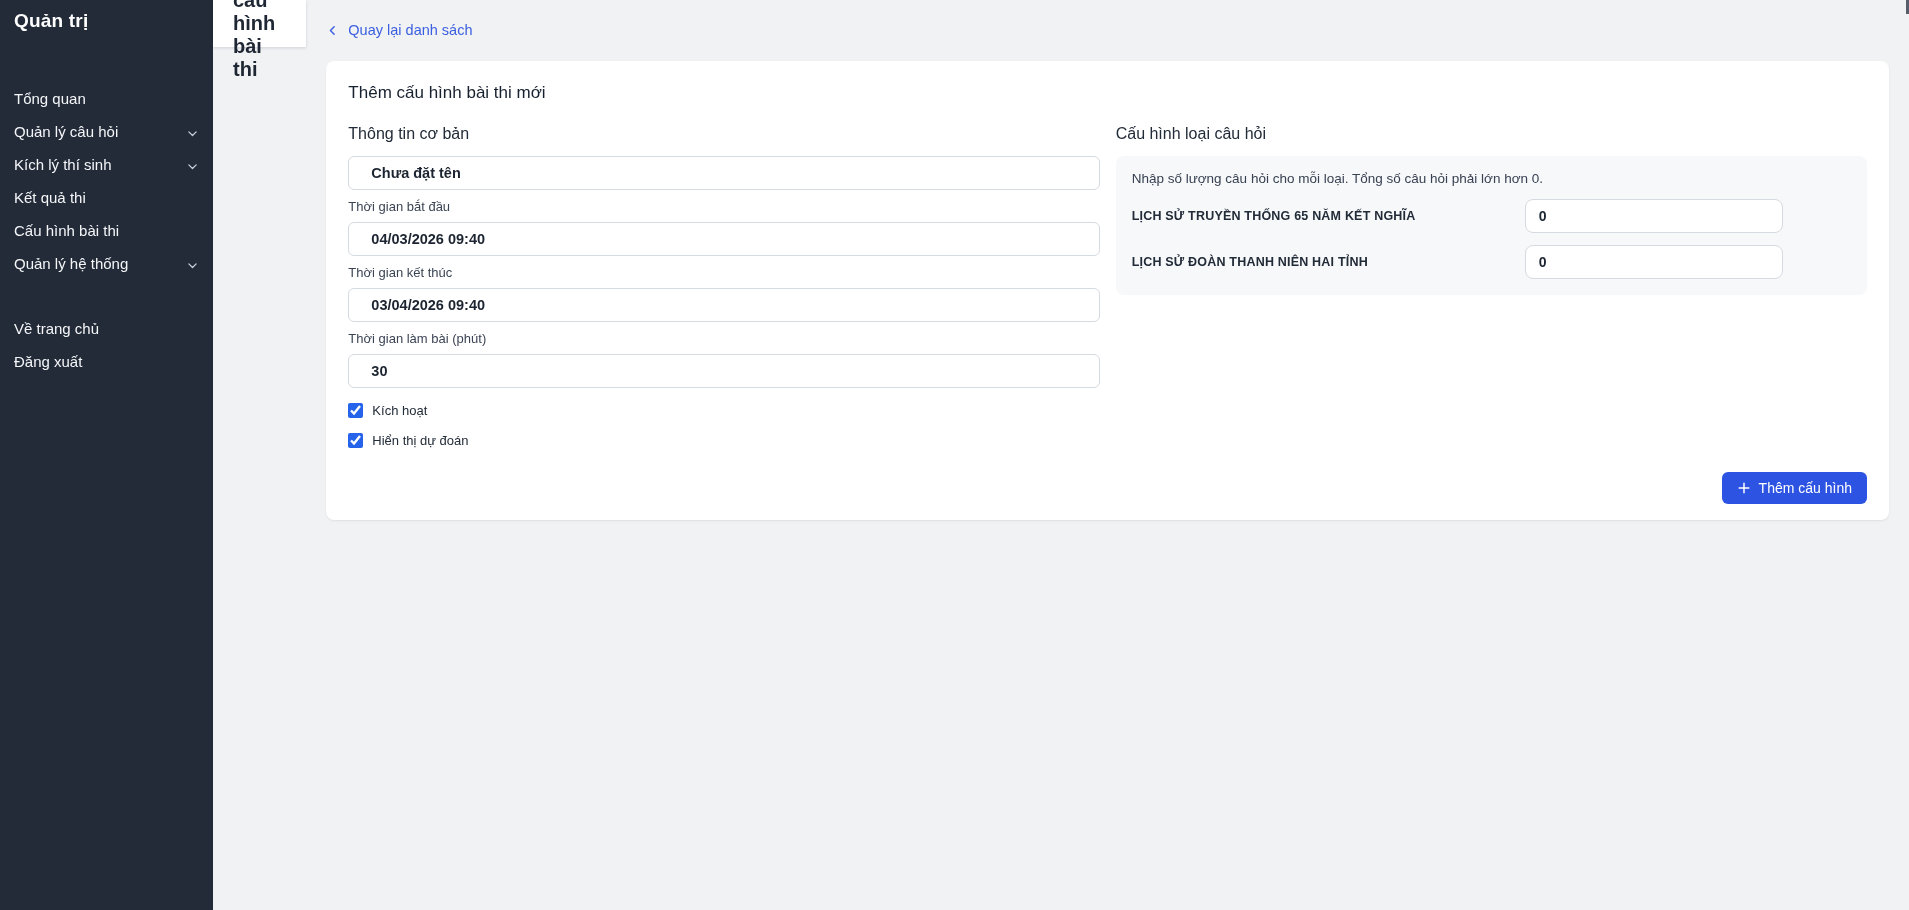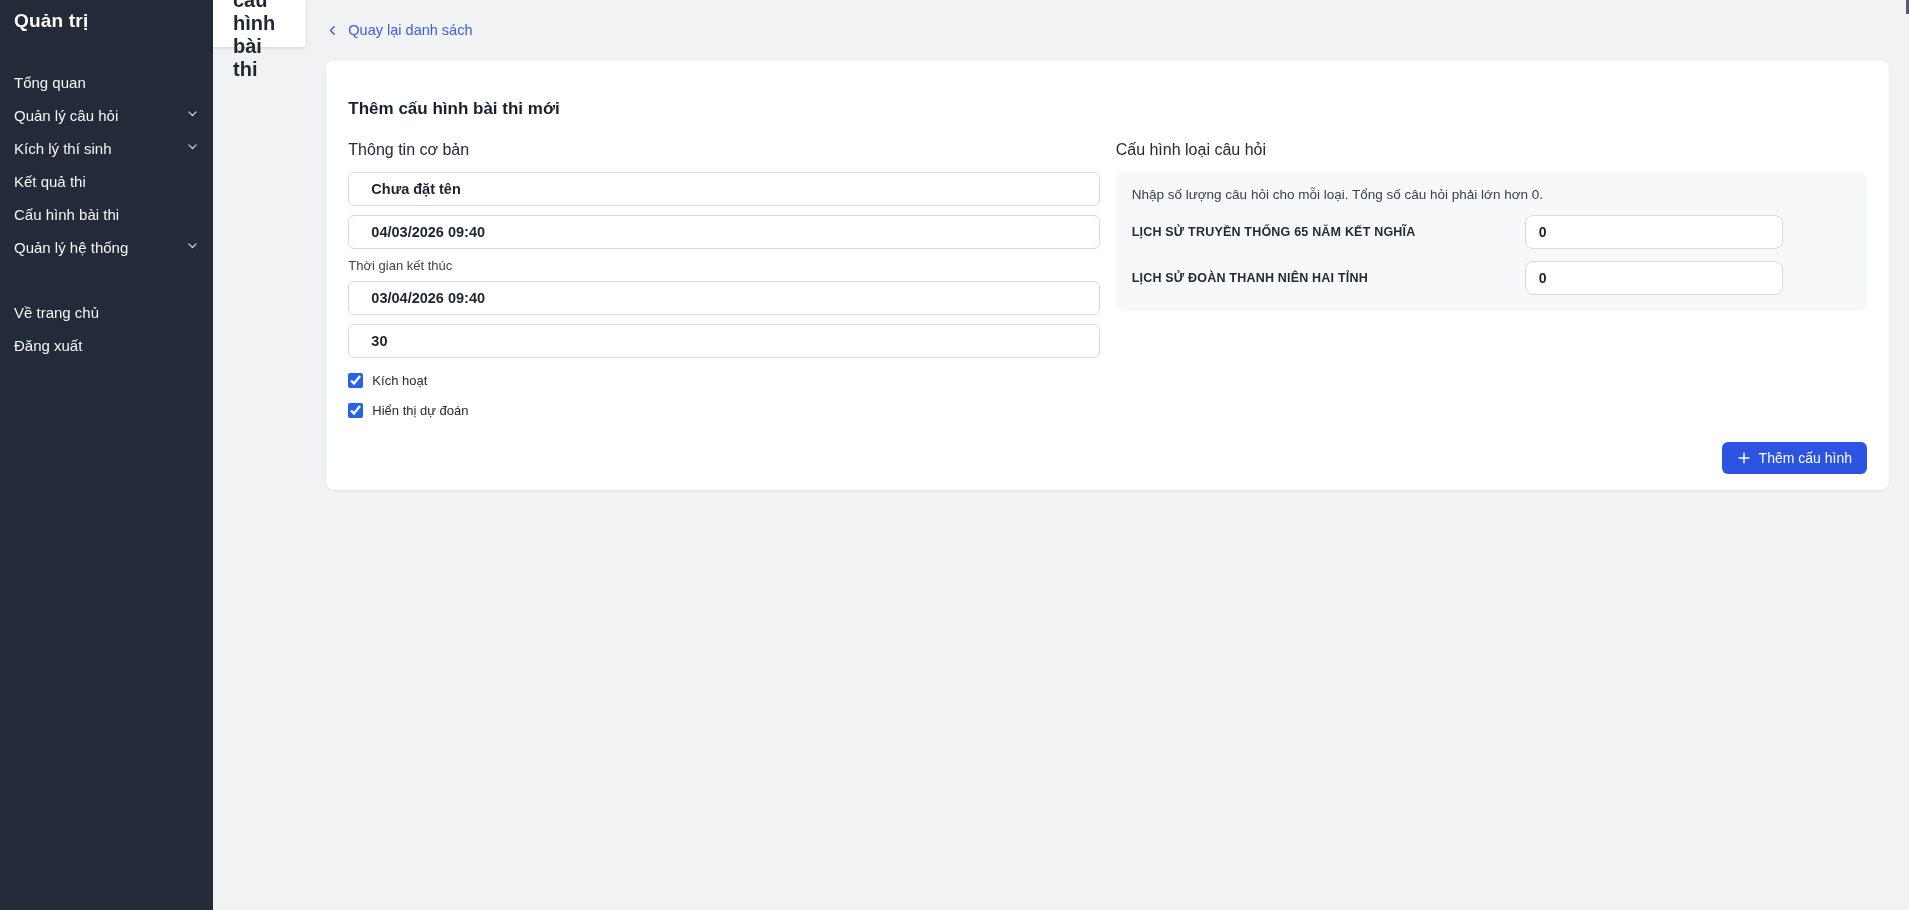--- a/index.html
+++ b/index.html
@@ -16,21 +16,21 @@
     width: 213px; flex: 0 0 213px; height: 910px;
     background: #232a38; color: #f4f6f8;
     padding: 8px 14px 0 14px;
   }
   .brand {
     font-size: 19px; font-weight: 700; color: #ffffff;
     letter-spacing: .2px; padding-top: 2px;
   }
   .side-nav { margin-top: 42px; }
   .side-item {
-    height: 33px; display: flex; align-items: flex-start;
+    height: 33px; display: flex; align-items: flex-end;
     justify-content: space-between; font-size: 15px;
     color: #f4f6f8; cursor: pointer; white-space: nowrap;
   }
   .side-item .chev { flex: 0 0 auto; display: flex; align-items: center; }
   .side-footer { margin-top: 32px; }
 
   
   .main { flex: 1; display: flex; height: 910px; }
   .topbar {
     height: 47px; background: #ffffff; flex: 0 0 47px;
@@ -46,21 +46,21 @@
     display: inline-flex; align-items: center; gap: 9px;
     color: #3b5fe0; font-size: 14.5px; font-weight: 500;
     text-decoration: none; cursor: pointer;
   }
 
   .card {
     margin-top: 20px; background: #ffffff; border-radius: 8px;
     box-shadow: 0 1px 2px rgba(16,24,40,.08);
     padding: 22px 22px 16px 22px; width: 100%;
   }
-  .card-title { font-size: 17px; font-weight: 700; color: #17202e; margin: 16px 0 22px 0; }
+  .card-title { font-size: 17px; font-weight: 400; color: #17202e; margin: 0 0 22px 0; }
 
   .columns { display: flex; gap: 16px; }
   .col { flex: 1; min-width: 0; }
 
   .section-heading { font-size: 16px; font-weight: 500; color: #222b38; margin: 0 0 13px 0; }
 
   .field { margin-bottom: 9px; }
   .field-label { font-size: 13px; color: #3b4454; margin-bottom: 8px; }
   .text-input {
     width: 100%; height: 34px; border: 1px solid #d6dae1; border-radius: 6px;
@@ -177,29 +177,31 @@
       <div class="columns">
 
         <div class="col">
           <h3 class="section-heading">Thông tin cơ bản</h3>
 
           <div class="field">
             <input class="text-input" type="text" value="Chưa đặt tên" style="">
           </div>
 
           <div class="field">
+            <div class="field-label">Thời gian bắt đầu</div>
             <input class="text-input" type="text" value="04/03/2026 09:40" style="">
           </div>
 
           <div class="field">
             <div class="field-label">Thời gian kết thúc</div>
             <input class="text-input" type="text" value="03/04/2026 09:40" style="">
           </div>
 
           <div class="field">
+            <div class="field-label">Thời gian làm bài (phút)</div>
             <input class="text-input" type="text" value="30" style="">
           </div>
 
           <label class="checkbox-row">
             <input type="checkbox" checked="true" style="">
             <span>Kích hoạt</span>
           </label>
 
           <label class="checkbox-row">
             <input type="checkbox" checked="true" style="">

